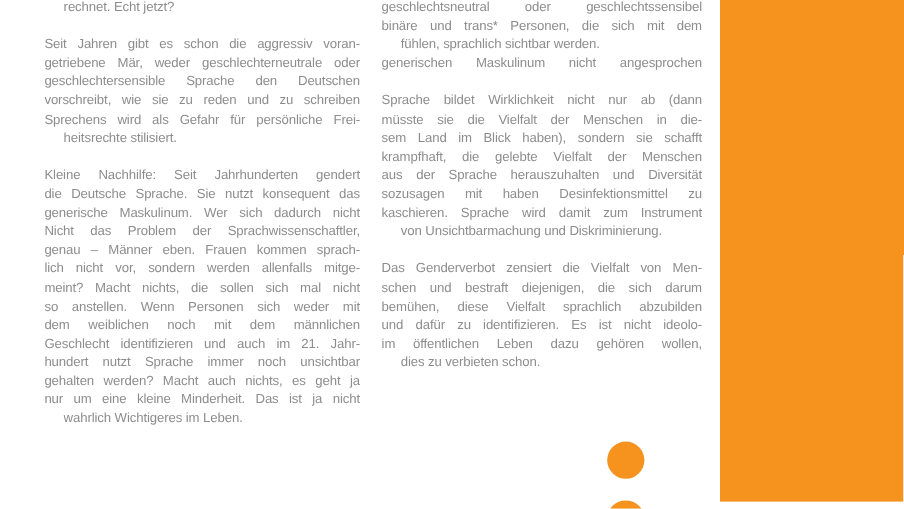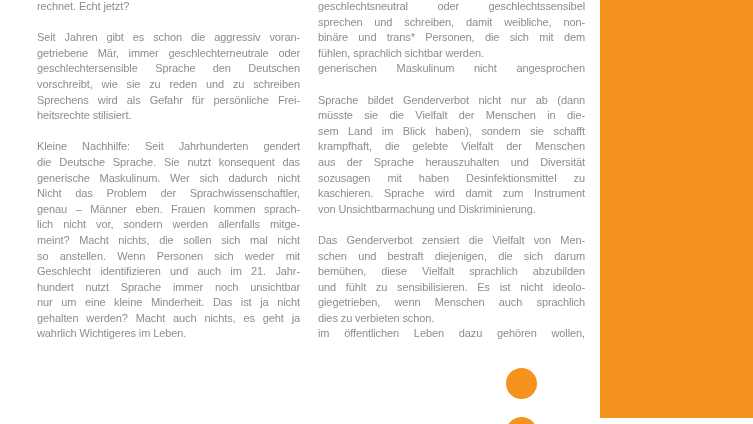--- a/index.html
+++ b/index.html
@@ -37,21 +37,21 @@
     height: 15.6px;
     line-height: 15.6px;
     font-size: 11px;
     letter-spacing: -0.1px;
     color: var(--text);
     text-align: justify;
     text-align-last: justify;
     white-space: nowrap;
     overflow: hidden;
   }
-  .line-last { text-align-last: left; }
+  .line-last { text-align-last: left; margin-left: 16px; }
   .orange-band {
     position: absolute;
     left: 600px;
     top: 0;
     width: 153px;
     height: 418px;
     background: var(--accent);
   }
   .dot {
     position: absolute;
@@ -68,68 +68,67 @@
 
 <div class="canvas">
 
   <div class="columns">
     <div class="col col-left">
       <div class="para">
           <div class="line line-last">rechnet. Echt jetzt?</div>
         </div>
       <div class="para">
           <div class="line">Seit Jahren gibt es schon die aggressiv voran-</div>
-          <div class="line">getriebene Mär, immer geschlechterneutrale oder</div>
+          <div class="line">getriebene Mär, weder geschlechterneutrale oder</div>
           <div class="line">geschlechtersensible Sprache den Deutschen</div>
           <div class="line">vorschreibt, wie sie zu reden und zu schreiben</div>
           <div class="line">Sprechens wird als Gefahr für persönliche Frei-</div>
           <div class="line line-last">heitsrechte stilisiert.</div>
         </div>
       <div class="para">
           <div class="line">Kleine Nachhilfe: Seit Jahrhunderten gendert</div>
           <div class="line">die Deutsche Sprache. Sie nutzt konsequent das</div>
           <div class="line">generische Maskulinum. Wer sich dadurch nicht</div>
           <div class="line">Nicht das Problem der Sprachwissenschaftler,</div>
           <div class="line">genau – Männer eben. Frauen kommen sprach-</div>
           <div class="line">lich nicht vor, sondern werden allenfalls mitge-</div>
           <div class="line">meint? Macht nichts, die sollen sich mal nicht</div>
           <div class="line">so anstellen. Wenn Personen sich weder mit</div>
+          <div class="line">dem weiblichen noch mit dem männlichen</div>
           <div class="line">Geschlecht identifizieren und auch im 21. Jahr-</div>
           <div class="line">hundert nutzt Sprache immer noch unsichtbar</div>
+          <div class="line">gehalten werden? Macht auch nichts, es geht ja</div>
           <div class="line">nur um eine kleine Minderheit. Das ist ja nicht</div>
-          <div class="line">gehalten werden? Macht auch nichts, es geht ja</div>
           <div class="line line-last">wahrlich Wichtigeres im Leben.</div>
         </div>
     </div>
     <div class="col col-right">
       <div class="para">
           <div class="line">geschlechtsneutral oder geschlechtssensibel</div>
-          <div class="line">sprechen und schreiben, damit weibliche, non-</div>
           <div class="line">binäre und trans* Personen, die sich mit dem</div>
           <div class="line line-last">fühlen, sprachlich sichtbar werden.</div>
           <div class="line">generischen Maskulinum nicht angesprochen</div>
         </div>
       <div class="para">
-          <div class="line">Sprache bildet Genderverbot nicht nur ab (dann</div>
+          <div class="line">Sprache bildet Wirklichkeit nicht nur ab (dann</div>
           <div class="line">müsste sie die Vielfalt der Menschen in die-</div>
           <div class="line">sem Land im Blick haben), sondern sie schafft</div>
           <div class="line">krampfhaft, die gelebte Vielfalt der Menschen</div>
           <div class="line">aus der Sprache herauszuhalten und Diversität</div>
           <div class="line">sozusagen mit haben Desinfektionsmittel zu</div>
           <div class="line">kaschieren. Sprache wird damit zum Instrument</div>
           <div class="line line-last">von Unsichtbarmachung und Diskriminierung.</div>
         </div>
       <div class="para">
           <div class="line">Das Genderverbot zensiert die Vielfalt von Men-</div>
           <div class="line">schen und bestraft diejenigen, die sich darum</div>
           <div class="line">bemühen, diese Vielfalt sprachlich abzubilden</div>
-          <div class="line">und fühlt zu sensibilisieren. Es ist nicht ideolo-</div>
-          <div class="line">giegetrieben, wenn Menschen auch sprachlich</div>
+          <div class="line">und dafür zu identifizieren. Es ist nicht ideolo-</div>
+          <div class="line">im öffentlichen Leben dazu gehören wollen,</div>
           <div class="line line-last">dies zu verbieten schon.</div>
-          <div class="line">im öffentlichen Leben dazu gehören wollen,</div>
         </div>
     </div>
   </div>
 
   <div class="orange-band"></div>
   <div class="dot dot-1"></div>
   <div class="dot dot-2"></div>
 
 </div>
 

